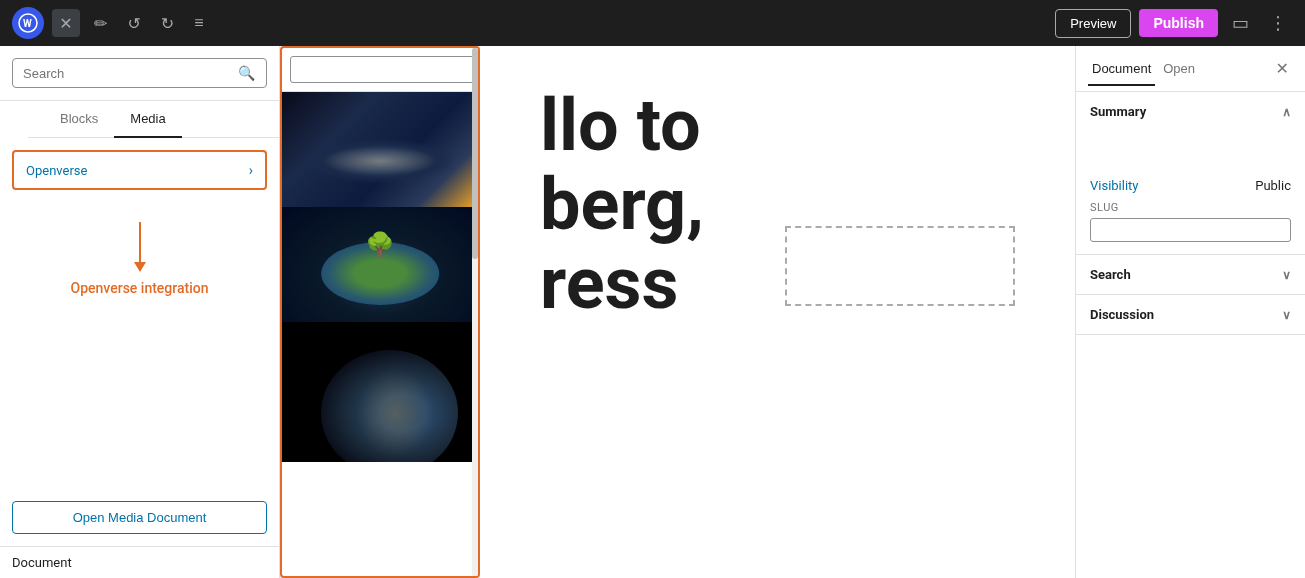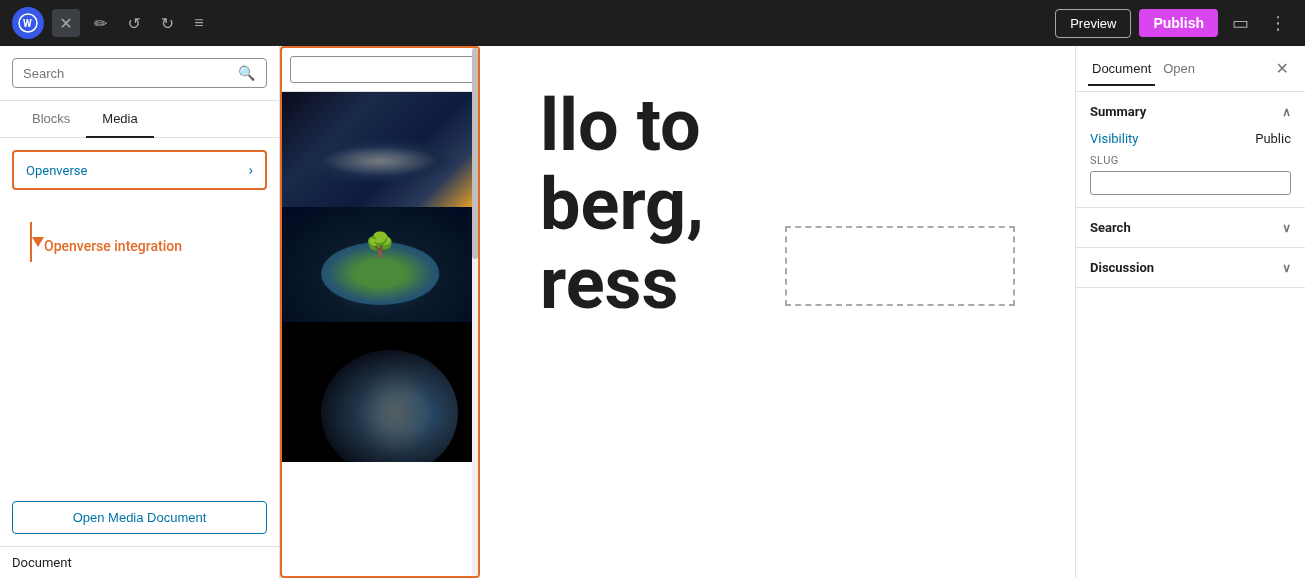--- a/index.html
+++ b/index.html
@@ -24,29 +24,29 @@
     
     .main-layout { display: flex; flex: 1; overflow: hidden; }
 
     
     .left-sidebar { width: 280px; background: #fff; border-right: 1px solid #e0e0e0; display: flex; flex-direction: column; flex-shrink: 0; justify-content: flex-end; }
     .search-area { padding: 12px; border-bottom: 1px solid #e0e0e0; }
     .search-box { display: flex; align-items: center; border: 1px solid #8c8f94; border-radius: 4px; padding: 6px 10px; gap: 6px; }
     .search-box input { border: none; outline: none; flex: 1; font-size: 13px; color: #1e1e1e; }
     .search-box .search-icon { color: #757575; font-size: 14px; }
 
-    .tabs-row { display: flex; border-bottom: 1px solid #e0e0e0; padding: 0 16px; }
+    .tabs-row { display: flex; border-bottom: 1px solid #e0e0e0; padding: 0 16px; margin-left: 28px; }
     .tab-btn { background: none; border: none; padding: 10px 16px; font-size: 13px; cursor: pointer; color: #757575; border-bottom: 2px solid transparent; margin-bottom: -1px; }
     .tab-btn.active { color: #1e1e1e; border-bottom-color: #1e1e1e; }
 
     .openverse-item { margin: 12px; border: 2px solid #e36b28; border-radius: 4px; padding: 10px 12px; display: flex; align-items: center; justify-content: space-between; cursor: pointer; gap: 16px; }
     .openverse-item span { color: #0073aa; font-size: 13px; }
     .openverse-item .chevron { color: #0073aa; font-size: 14px; }
 
-    .arrow-annotation { display: flex; flex-direction: row; align-items: center; padding: 20px 30px; }
+    .arrow-annotation { display: flex; flex-direction: column; align-items: center; padding: 20px 30px; }
     .arrow-line { width: 2px; height: 40px; background: #e36b28; }
     .arrow-head { width: 0; height: 0; border-left: 6px solid transparent; border-right: 6px solid transparent; border-top: 10px solid #e36b28; }
     .annotation-text { color: #e36b28; font-size: 14px; font-weight: 500; margin-top: 8px; text-align: center; }
 
     .open-media-btn { margin: auto 12px 12px 12px; border: 1px solid #0073aa; color: #0073aa; background: none; padding: 8px; border-radius: 4px; cursor: pointer; font-size: 13px; width: calc(100% - 24px); }
 
     .bottom-doc-label { padding: 8px 12px; font-size: 13px; color: #1e1e1e; border-top: 1px solid #e0e0e0; }
 
     
     .media-panel-wrapper { position: relative; width: 200px; flex-shrink: 0; }
@@ -79,21 +79,21 @@
     .right-sidebar-header { display: flex; align-items: center; border-bottom: 1px solid #e0e0e0; padding: 0 12px; height: 46px; gap: 4px; }
     .rs-tab { background: none; border: none; padding: 8px 4px; font-size: 13px; cursor: pointer; color: #757575; border-bottom: 2px solid transparent; margin-bottom: -1px; }
     .rs-tab.active { color: #1e1e1e; border-bottom-color: #1e1e1e; font-weight: 500; }
     .rs-spacer { flex: 1; }
     .rs-close { background: none; border: none; cursor: pointer; color: #757575; font-size: 16px; padding: 4px; }
     .sidebar-section { border-bottom: 1px solid #e0e0e0; }
     .sidebar-section-header { display: flex; align-items: center; justify-content: space-between; padding: 12px 14px; cursor: pointer; }
     .sidebar-section-header span { font-size: 13px; font-weight: 700; color: #1e1e1e; }
     .sidebar-section-header .chevron { font-size: 12px; color: #757575; }
     .sidebar-section-content { padding: 0 14px 12px; }
-    .sidebar-row { display: flex; align-items: center; justify-content: space-between; margin-bottom: 8px; }
+    .sidebar-row { display: flex; align-items: center; justify-content: space-between; margin-bottom: 8px; margin-top: 47px; }
     .sidebar-label { font-size: 11px; color: #757575; text-transform: uppercase; letter-spacing: 0.5px; margin-bottom: 4px; }
     .sidebar-value { font-size: 13px; color: #1e1e1e; }
     .sidebar-link { font-size: 13px; color: #0073aa; }
     .slug-input { border: 1px solid #8c8f94; border-radius: 3px; padding: 5px 8px; font-size: 11px; width: 100%; color: #1e1e1e; background: #fff; outline: none; }
   </style>
 </head>
 <body>
 
 <div class="toolbar">
   <div class="toolbar-left">

